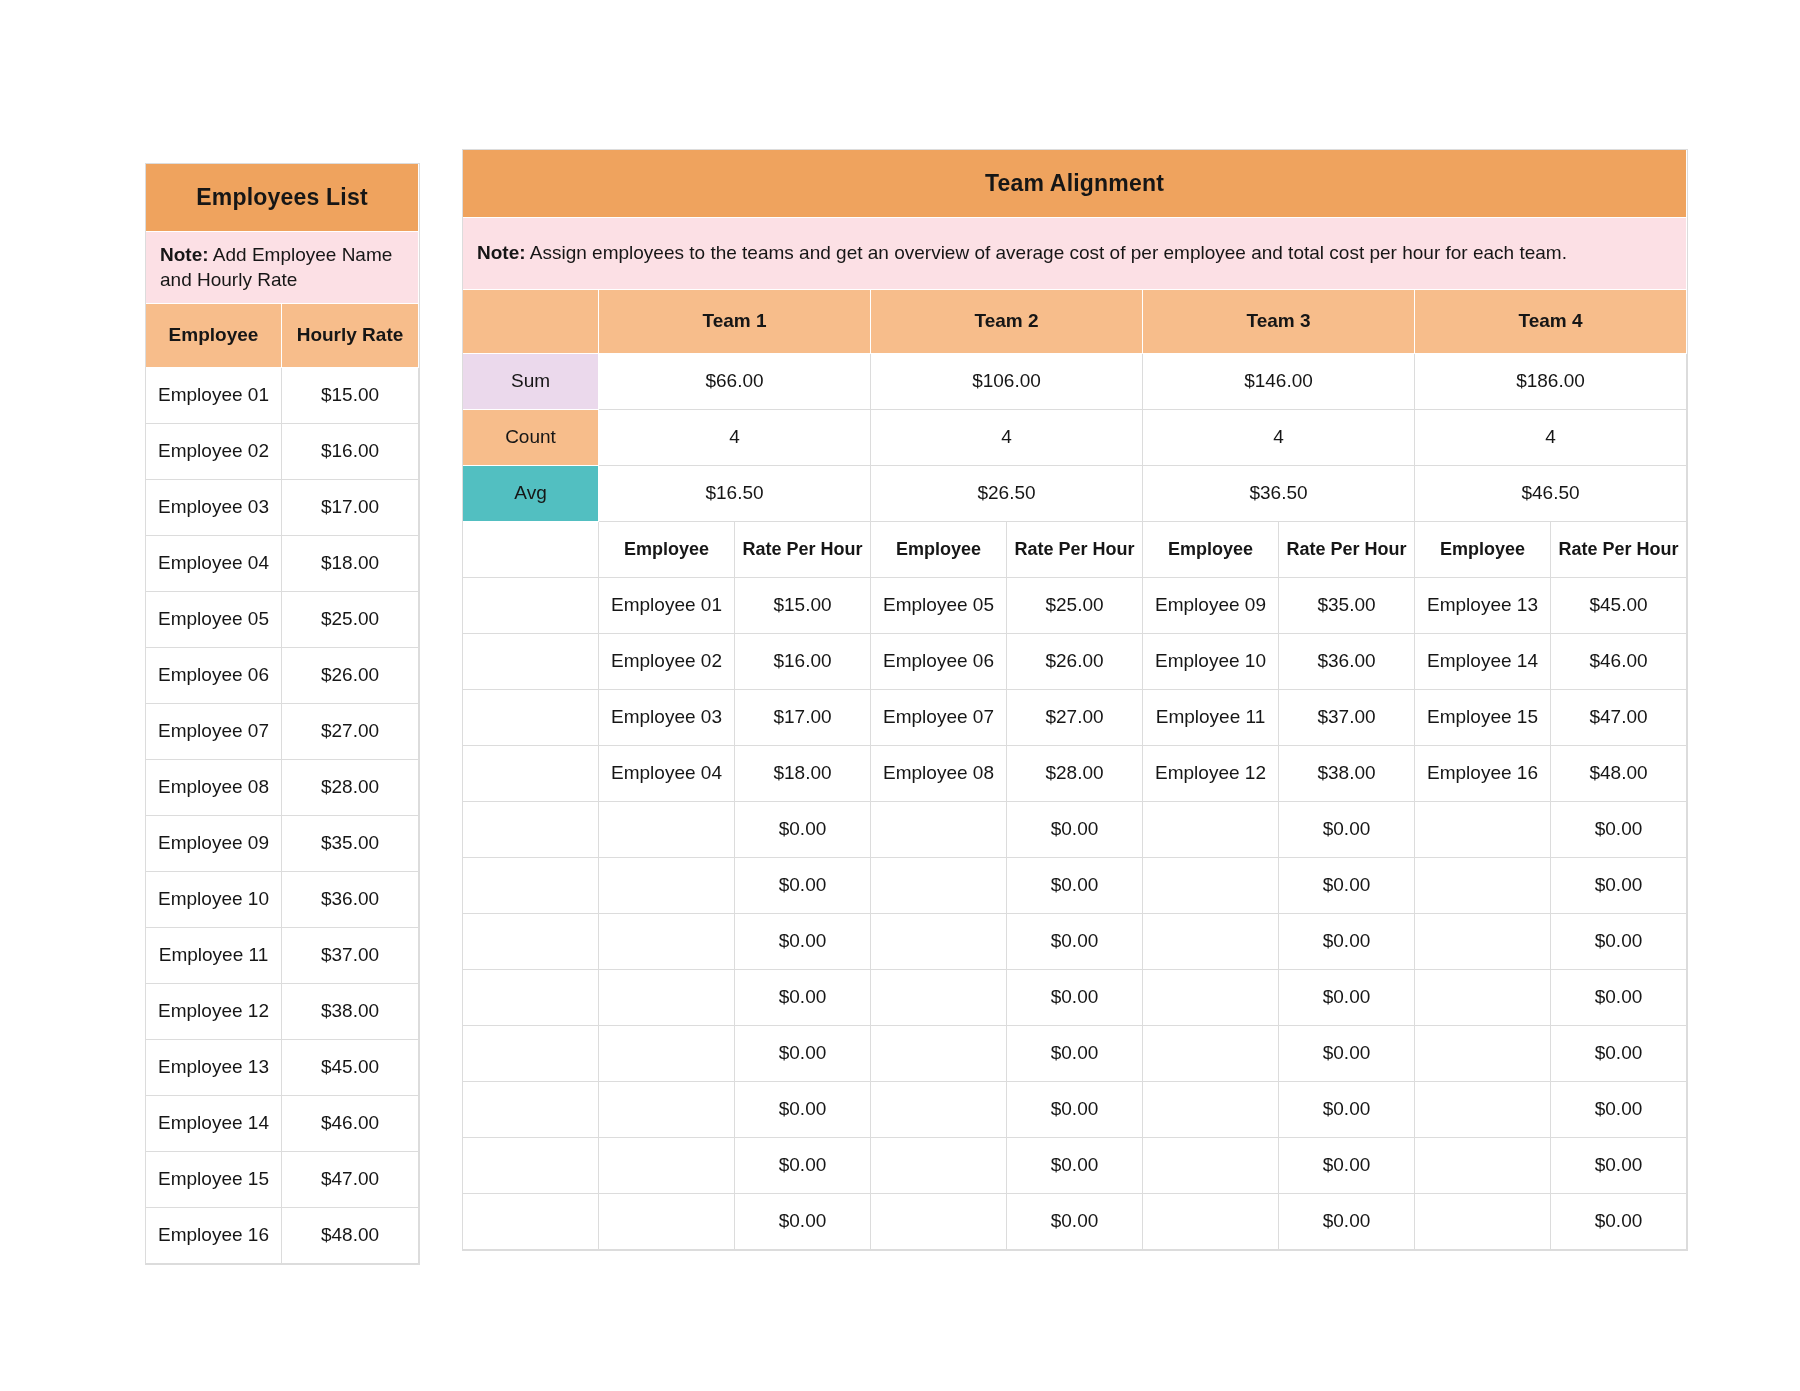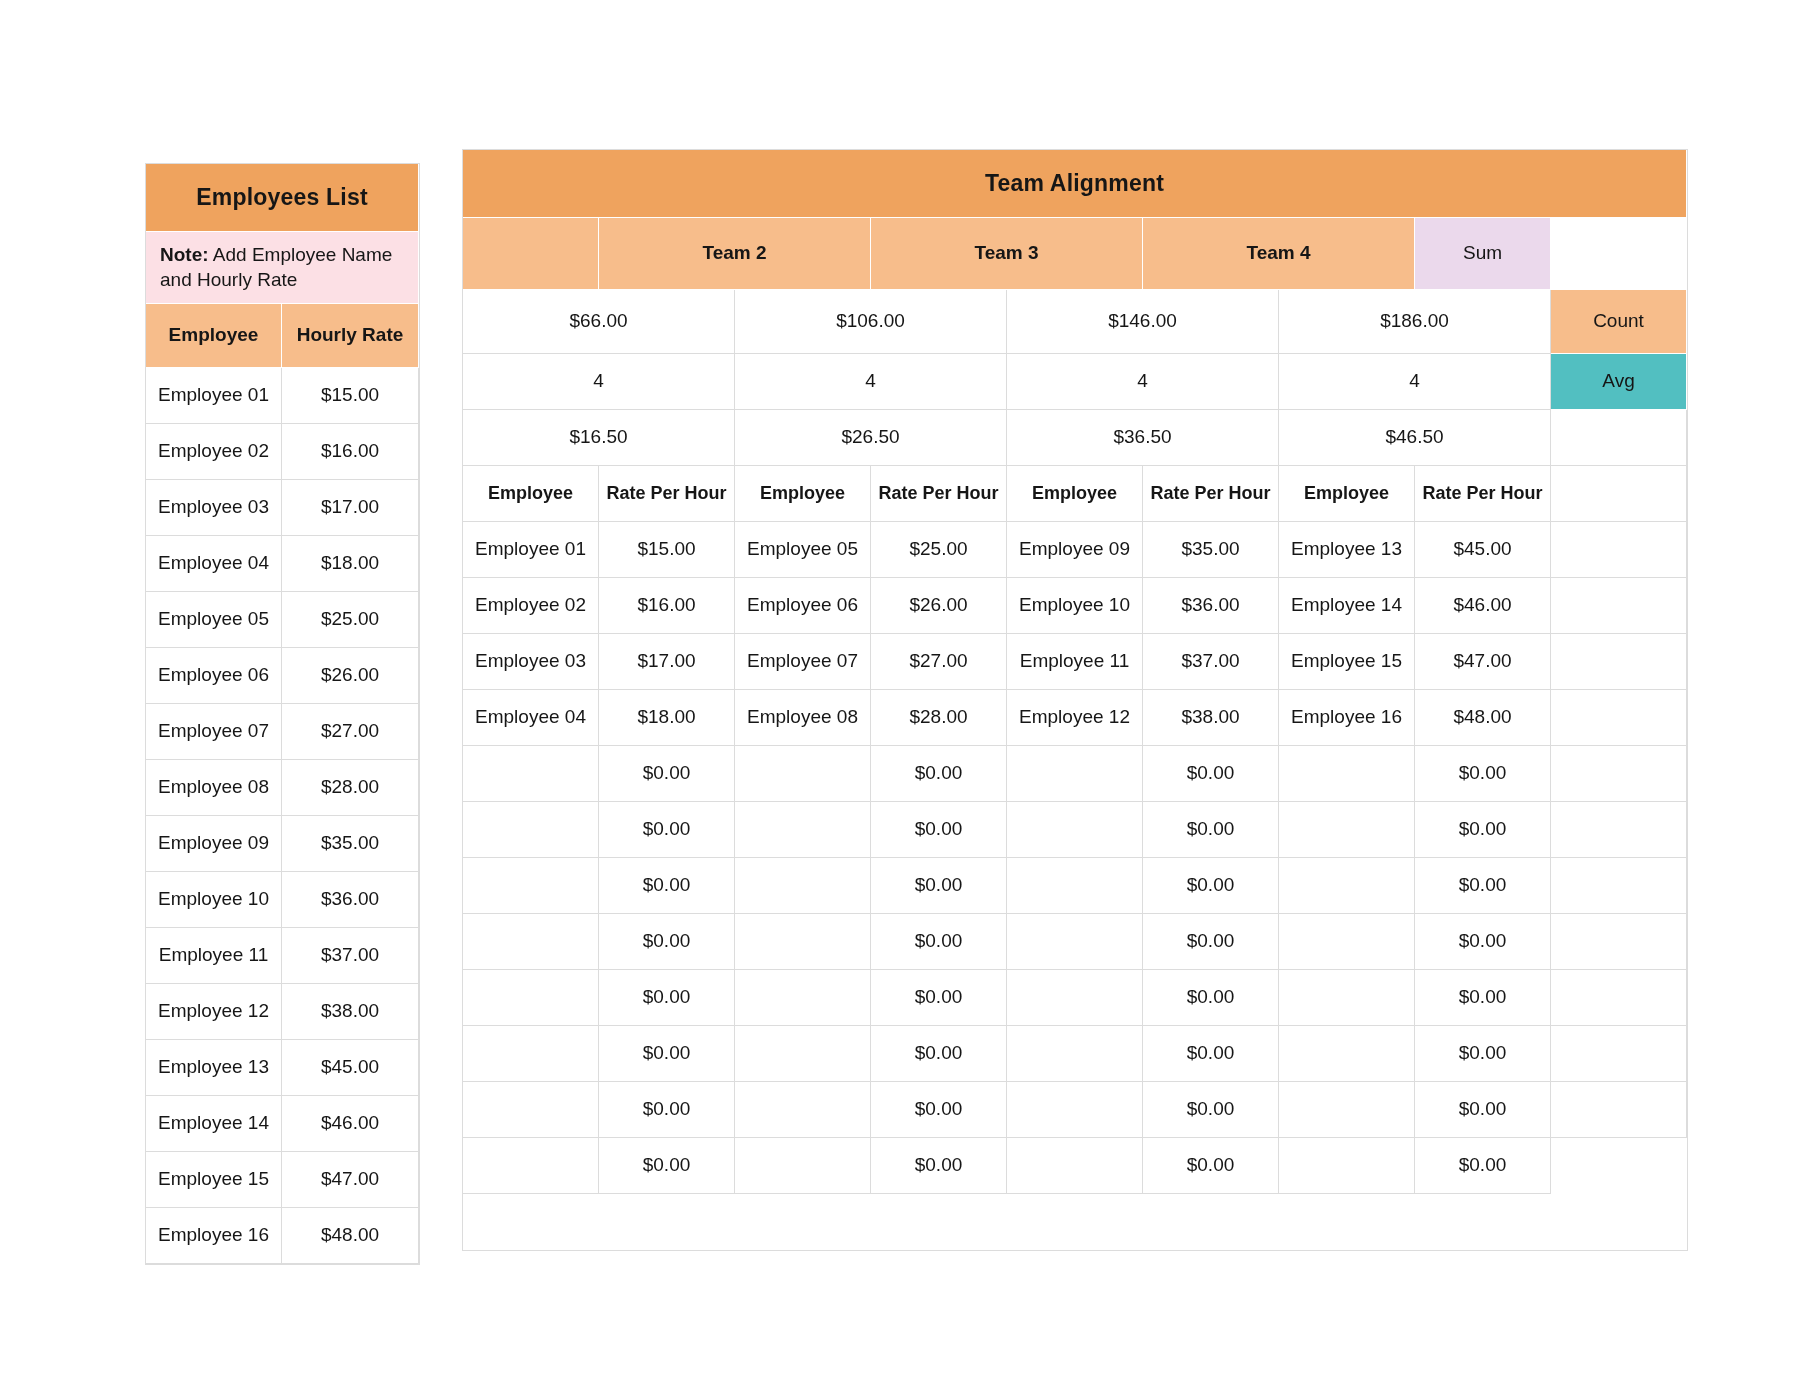--- a/index.html
+++ b/index.html
@@ -100,22 +100,26 @@
       <div class="cell">Employee 14</div>
       <div class="cell">$46.00</div>
       <div class="cell">Employee 15</div>
       <div class="cell">$47.00</div>
       <div class="cell">Employee 16</div>
       <div class="cell">$48.00</div>
     </div>
 
   <div class="tbl" id="team-table">
     <div class="cell title spanall">Team Alignment</div>
+    <div class="cell note spanall">
+      <div class="ntxt"><span class="b">Note:</span><span> Assign employees to the teams and get an overview of average cost of per employee and total cost per hour for each team.</span></div>
+    </div>
 
     <div class="cell colhdr"></div>
+    <div class="cell colhdr span2">Team 1</div>
     <div class="cell colhdr span2">Team 2</div>
     <div class="cell colhdr span2">Team 3</div>
     <div class="cell colhdr span2">Team 4</div>
 
     <div class="cell lbl lbl-sum">Sum</div>
     <div class="cell span2">$66.00</div>
     <div class="cell span2">$106.00</div>
     <div class="cell span2">$146.00</div>
     <div class="cell span2">$186.00</div>
 

